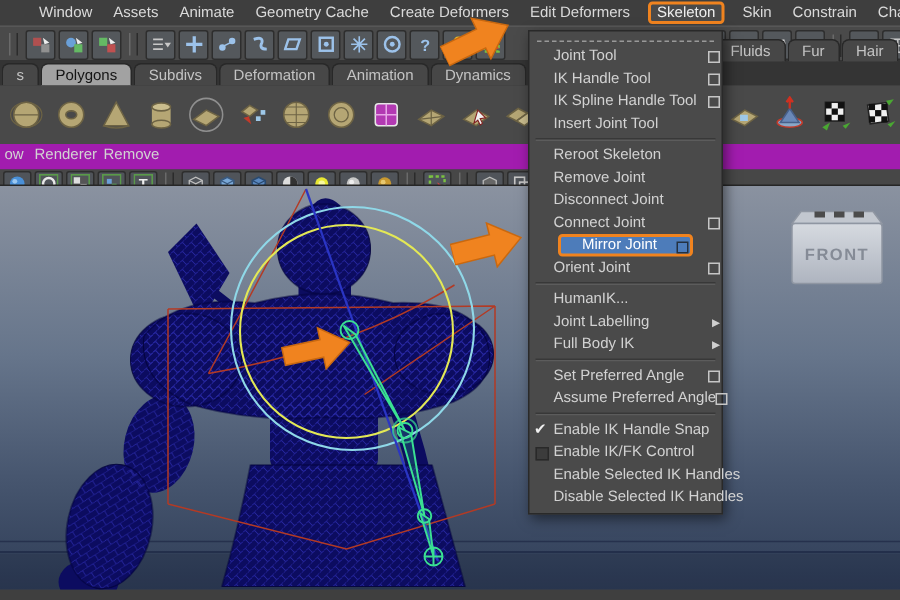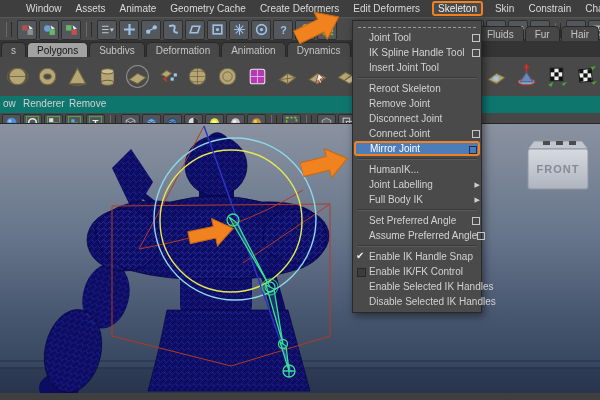--- a/index.html
+++ b/index.html
@@ -29,21 +29,21 @@
   .tab.active{background:#a2a2a2;color:#141414;}
   .tabs-right{position:absolute;right:0;bottom:16px;display:flex;align-items:flex-end;}
 
   
   .shelf{top:57px;height:39px;background:#494949;border-bottom:1px solid #2d2d2d;
          display:flex;align-items:center;gap:3px;padding:0 4px;}
   .shicon{width:27px;height:27px;display:inline-flex;align-items:center;justify-content:center;flex:none;}
   .shelf-right{position:absolute;right:0;top:0;height:100%;display:flex;align-items:center;gap:3px;}
 
   
-  .panelmenus{top:96px;height:17px;background:#0f766e;font-size:10px;color:#d2d2d2;}
+  .panelmenus{top:96px;height:17px;background:#a21caf;font-size:10px;color:#d2d2d2;}
   .pmi{position:absolute;top:2px;}
   .paneltoolbar{top:113px;height:18px;background:#474747;border-bottom:1px solid #232323;
                 display:flex;align-items:center;gap:2px;padding:0 2px;}
   .pbtn{width:17px;height:15px;background:#50545a;border:1px solid #2e2e2e;border-radius:2px;
         display:inline-flex;align-items:center;justify-content:center;flex:none;}
 
   
   .viewport{top:123px;height:269px;background:linear-gradient(var(--vptop),#66758b 42%,#47566f 72%,var(--vpbot));
             border-top:1px solid #262626;}
   .vp-svg{position:absolute;left:0;top:0;}
@@ -55,21 +55,21 @@
   .tearoff{height:4px;border-bottom:1px dashed #999;margin:0 5px 2px 5px;}
   .ditem{height:15px;display:flex;align-items:center;font-size:10px;color:#d2d2d2;
          padding:0 1px 0 16px;position:relative;box-sizing:border-box;}
   .ditem .lbl{white-space:nowrap;}
   .optbox{margin-left:auto;width:6px;height:6px;border:1px solid #c6c6c6;flex:none;}
   .subarrow{margin-left:auto;color:#cfcfcf;font-size:7px;}
   .chk{position:absolute;left:3px;top:1px;color:#f0f0f0;font-size:10px;}
   .unchk{position:absolute;left:4px;top:4px;width:7px;height:7px;background:#3c3c3c;border:1px solid #292929;}
   .dsep{height:1px;background:#383838;border-bottom:1px solid #5c5c5c;margin:2px 4px;}
   .ditem.hl{background:var(--hlblue);color:#fff;border:2px solid var(--orange);border-radius:3px;
-            margin:0 1px;padding-left:14px;align-items:flex-end;}
+            margin:0 19px;padding-left:14px;align-items:flex-end;}
   .ditem.hl .optbox{border-color:#24303f;}
 
   .arrow{position:absolute;z-index:50;pointer-events:none;}
 </style>
 </head>
 <body>
 
 <div id="app" style="--orange: #f0831f; --hlblue: #4d7cba; --vptop: #8a92a0; --vpbot: #2f3d57; --navy: #0c0c60; --cyan: #8fd8e8; --yellow: #e3e855; --red: #b33a24; --green: #3ae092; --ikblue: #2a35c4;">
 
   <div class="row menubar">
@@ -573,20 +573,24 @@
     </svg>
   </div>
 
   <div class="dropdown">
     <div class="tearoff"></div>
   <div class="ditem">
         <span class="lbl">Joint Tool</span>
         <span class="optbox"></span>
       </div>
       <div class="ditem">
+        <span class="lbl">IK Handle Tool</span>
+        <span class="optbox"></span>
+      </div>
+      <div class="ditem">
         <span class="lbl">IK Spline Handle Tool</span>
         <span class="optbox"></span>
       </div>
       <div class="ditem">
         <span class="lbl">Insert Joint Tool</span>
       </div>
       <div class="dsep"></div>
       <div class="ditem">
         <span class="lbl">Reroot Skeleton</span>
       </div>
@@ -595,20 +599,24 @@
       </div>
       <div class="ditem">
         <span class="lbl">Disconnect Joint</span>
       </div>
       <div class="ditem">
         <span class="lbl">Connect Joint</span>
         <span class="optbox"></span>
       </div>
       <div class="ditem hl">
         <span class="lbl">Mirror Joint</span>
+        <span class="optbox"></span>
+      </div>
+      <div class="ditem">
+        <span class="lbl">Orient Joint</span>
         <span class="optbox"></span>
       </div>
       <div class="dsep"></div>
       <div class="ditem">
         <span class="lbl">HumanIK...</span>
       </div>
       <div class="ditem">
         <span class="lbl">Joint Labelling</span>
         <span class="subarrow">▶</span>
       </div>

